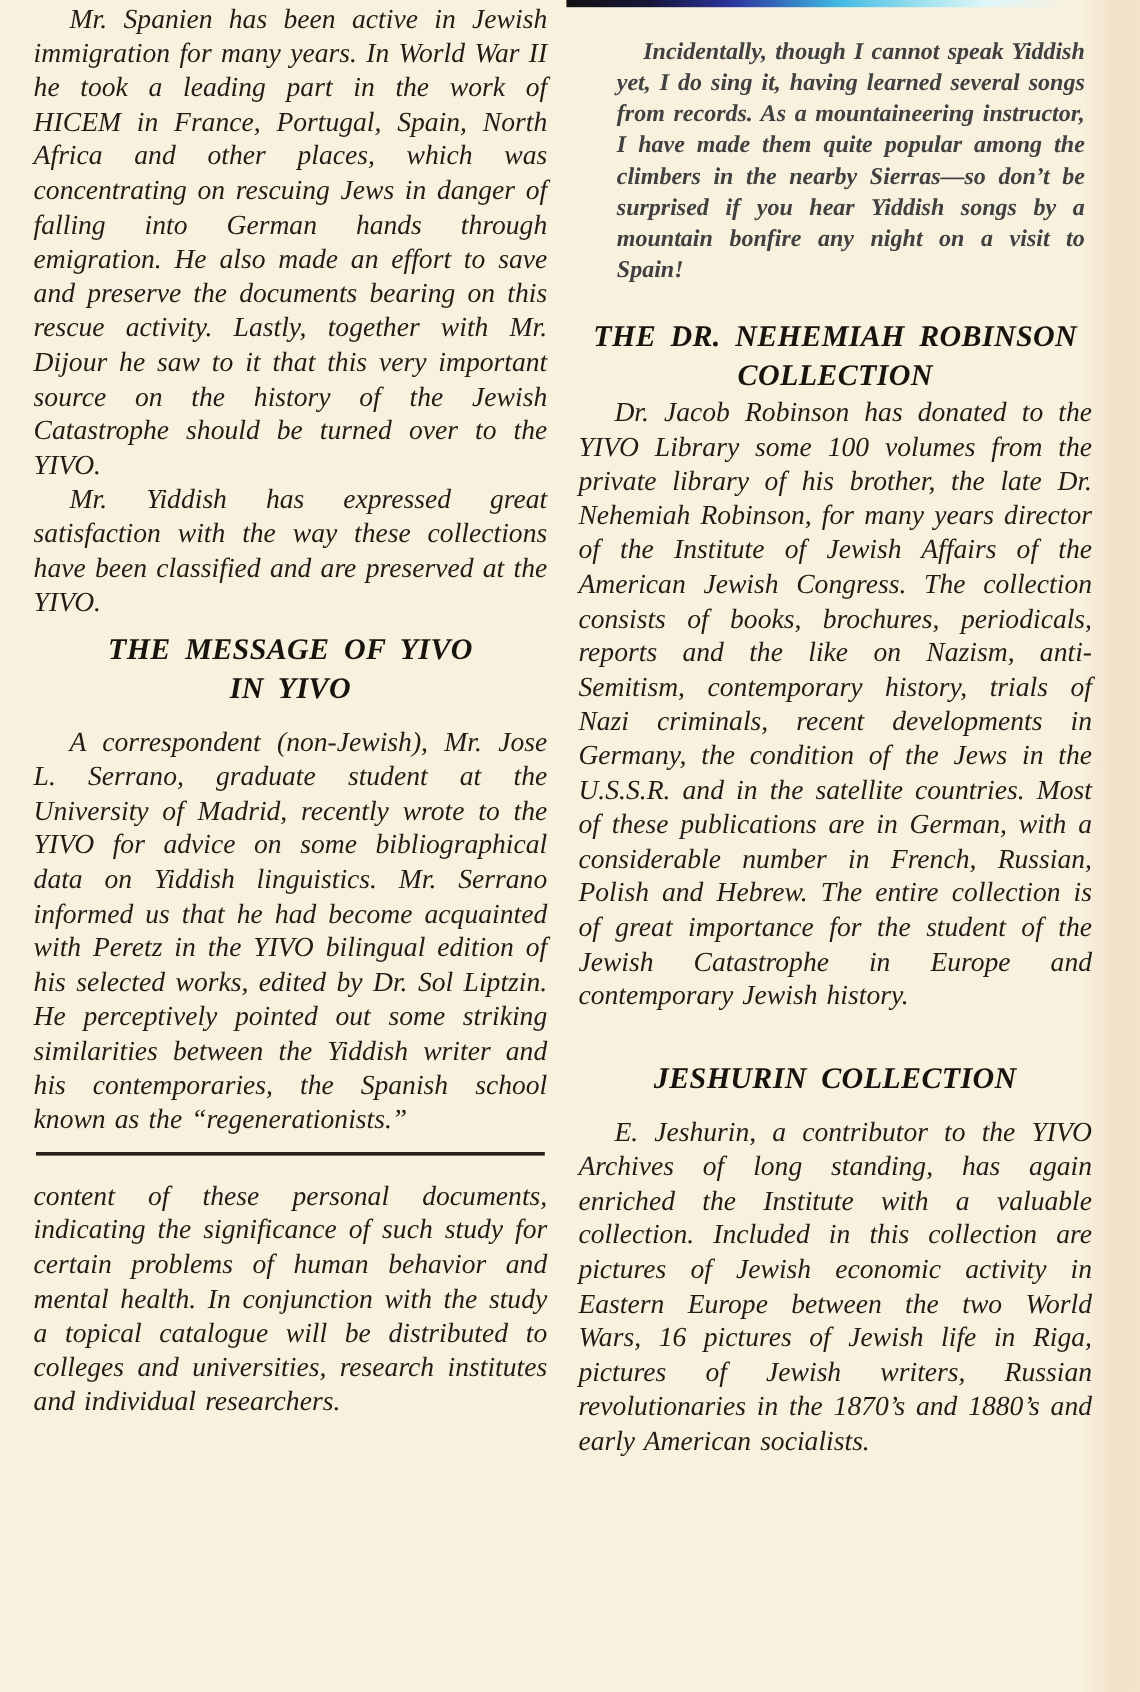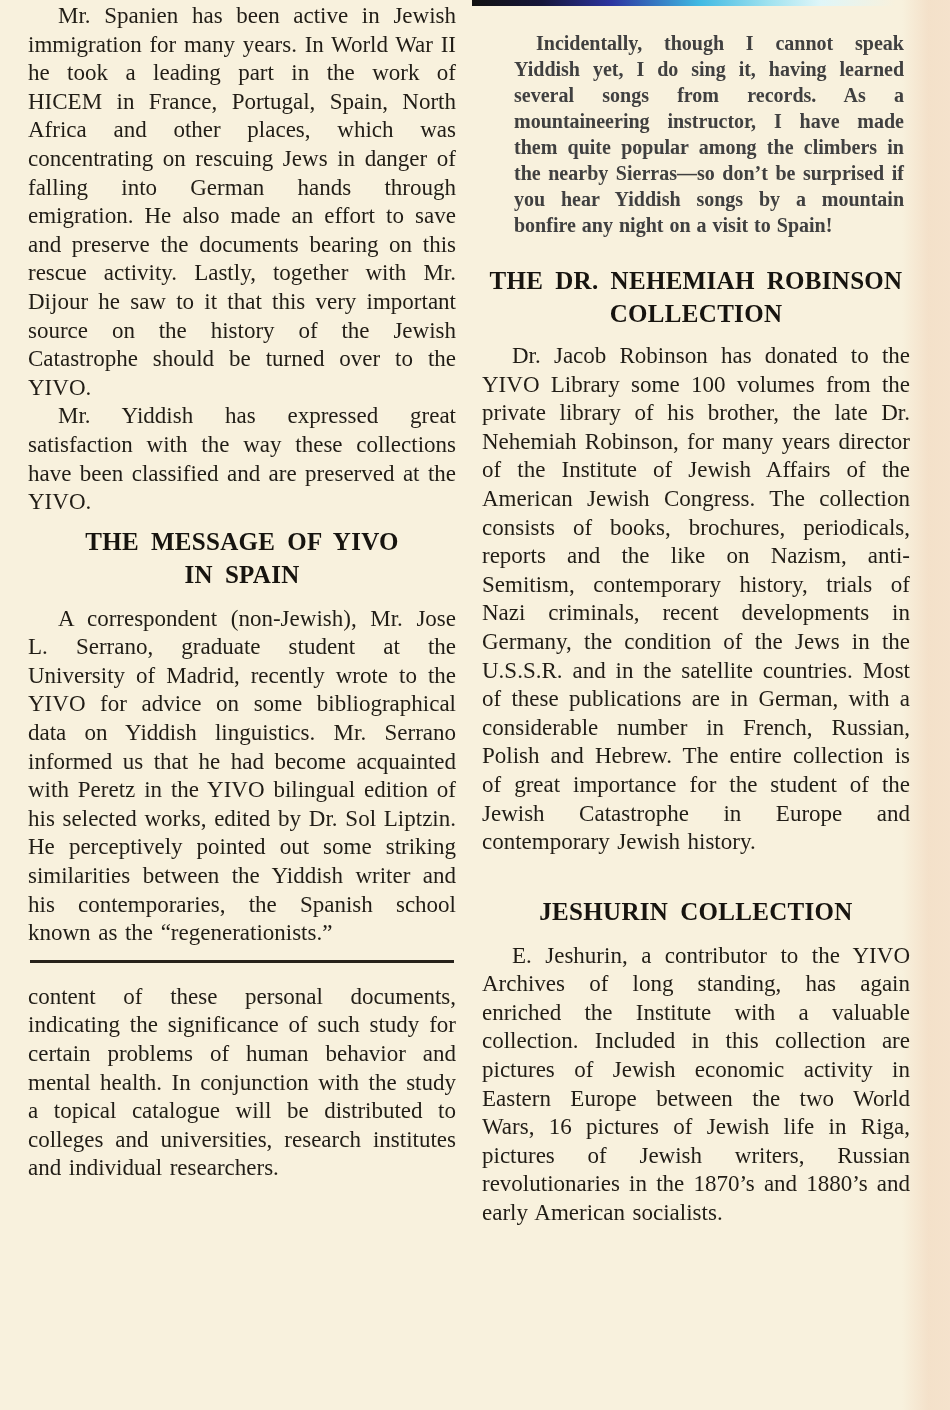--- a/index.html
+++ b/index.html
@@ -18,21 +18,21 @@
     pointer-events:none;
   }
   
   .scan-bar {
     position:absolute; left:472px; top:0; width:436px; height:6px;
     background:linear-gradient(to right,
       #121212 0%, #16163a 16%, #2c35a0 32%, #3fb9e2 52%,
       #9fe2ef 68%, #dff6f8 80%, rgba(248,241,221,0) 97%);
   }
   .col {
-    position:absolute; top:0; height:1092px;
+    position:absolute; top:0; height:1092px;font-style:italic;
   }
   .col-left  { left:28px;  width:428px; }
   .col-right { left:482px; width:428px; }
   p.body-text {
     margin:0;
     font-size:23px;
     line-height:28.6px;
     text-align:justify;
     word-spacing:0.08em;
   }
@@ -42,21 +42,21 @@
     text-align:center;
     font-weight:bold;
     font-size:25px;
     line-height:33px;
     word-spacing:0.22em;
     letter-spacing:0.3px;
     color:#17140f;
   }
   .heading span { display:block; }
   .h-spain    { margin-top:8px; margin-bottom:14px; }
-  .h-robinson { margin-top:26px; margin-bottom:12px; }
+  .h-robinson { margin-top:26px; margin-bottom:0; }
   .h-jeshurin { margin-top:38px; margin-bottom:14px; }
   .pull-quote {
     margin:30px 6px 0 32px;
     font-size:20px;
     line-height:26px;
     font-weight:bold;
     text-align:justify;
     text-indent:22px;
     word-spacing:0.05em;
     color:#404040;
@@ -74,21 +74,21 @@
 <div class="scan-bar"></div>
 <div class="edge-shade"></div>
 
 <div class="col col-left">
   <div class="sp-top"></div>
   <p class="body-text indent">Mr. Spanien has been active in Jewish immigration for many years. In World War II he took a leading part in the work of HICEM in France, Portugal, Spain, North Africa and other places, which was concentrating on rescuing Jews in danger of falling into German hands through emigration. He also made an effort to save and preserve the documents bearing on this rescue activity. Lastly, together with Mr. Dijour he saw to it that this very important source on the history of the Jewish Catastrophe should be turned over to the YIVO.</p>
   <p class="body-text indent">Mr. Yiddish has expressed great satisfaction with the way these collections have been classified and are preserved at the YIVO.</p>
 
   <h2 class="heading h-spain">
     <span>THE MESSAGE OF YIVO</span>
-    <span>IN SPAIN</span>
+    <span>IN YIVO</span>
   </h2>
 
   <p class="body-text indent">A correspondent (non-Jewish), Mr. Jose L. Serrano, graduate student at the University of Madrid, recently wrote to the YIVO for advice on some bibliographical data on Yiddish linguistics. Mr. Serrano informed us that he had become acquainted with Peretz in the YIVO bilingual edition of his selected works, edited by Dr. Sol Liptzin. He perceptively pointed out some striking similarities between the Yiddish writer and his contemporaries, the Spanish school known as the “regenerationists.”</p>
 
   <hr class="rule">
 
   <p class="body-text">content of these personal documents, indicating the significance of such study for certain problems of human behavior and mental health. In conjunction with the study a topical catalogue will be distributed to colleges and universities, research institutes and individual researchers.</p>
 </div>
 
 <div class="col col-right">

